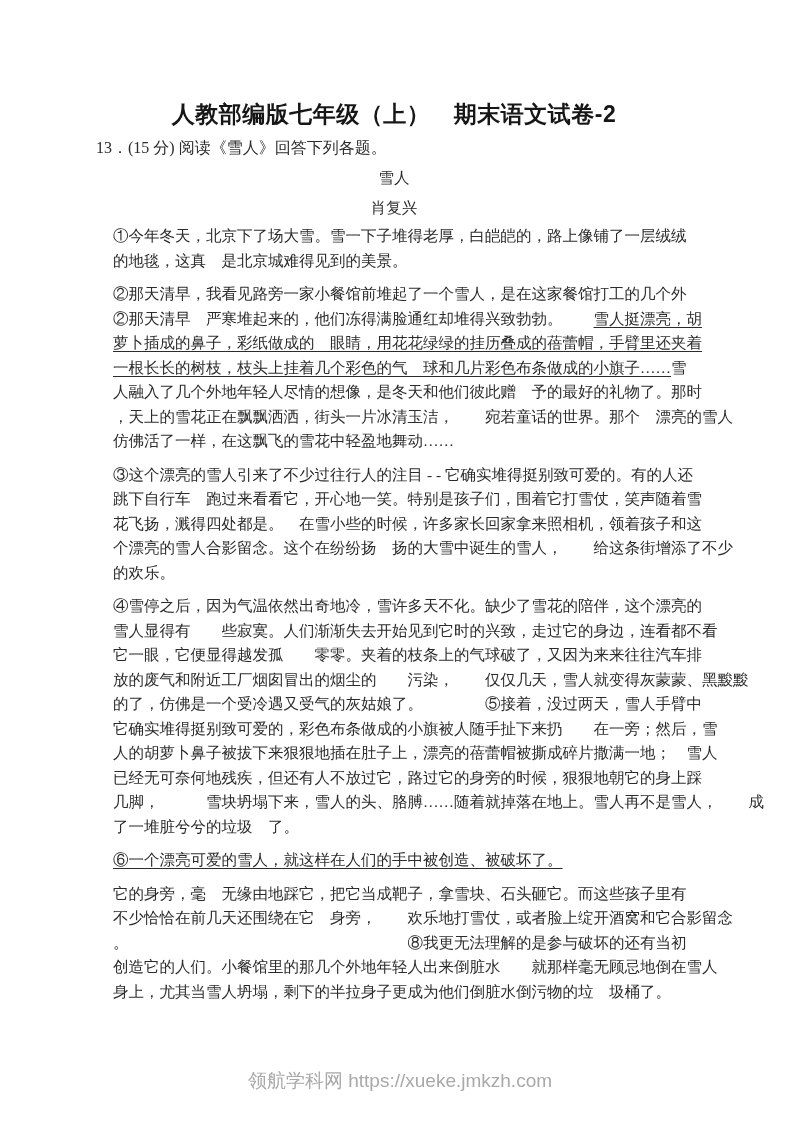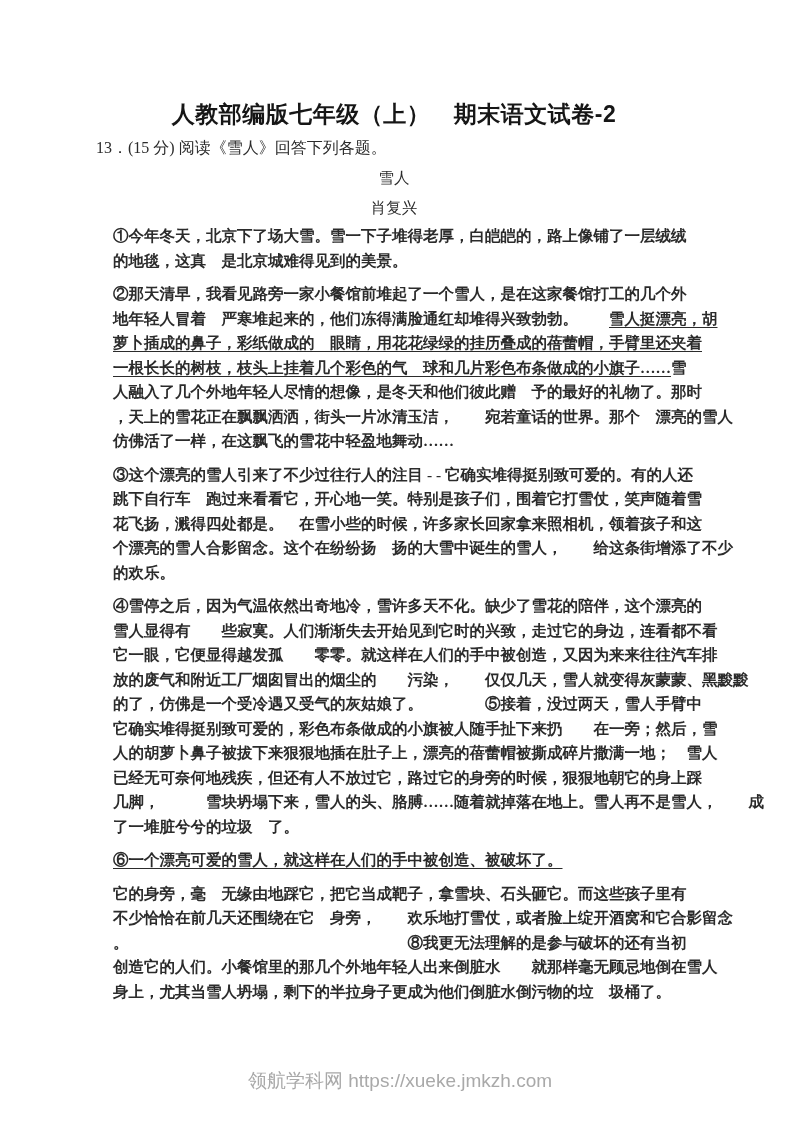--- a/index.html
+++ b/index.html
@@ -37,21 +37,21 @@
     font-size: 15.5px;
     line-height: 24px;
     margin-top: 6px;
   }
   .passage {
     margin: 4px 0 0 113px;
     width: 600px;
     font-size: 15.5px;
     line-height: 24.5px;
   }
-  .block { margin: 0 0 9px 0; font-weight: bold; }
+  .block { margin: 0 0 9px 0; }
   .block:last-child { margin-bottom: 0; }
   .line { white-space: pre; }
   .u {
     text-decoration: underline;
     text-underline-offset: 3px;
     text-decoration-thickness: 1px;
   }
   .footer {
     position: absolute;
     left: 0;
@@ -77,38 +77,38 @@
 
   <div class="center-line">肖复兴</div>
 
   <div class="passage" id="passage-body">
       <div class="block">
         <div class="line"><span>①今年冬天，北京下了场大雪。雪一下子堆得老厚，白皑皑的，路上像铺了一层绒绒</span></div>
         <div class="line"><span>的地毯，这真　是北京城难得见到的美景。</span></div>
       </div>
       <div class="block">
         <div class="line"><span>②那天清早，我看见路旁一家小餐馆前堆起了一个雪人，是在这家餐馆打工的几个外</span></div>
-        <div class="line"><span>地年轻人冒着　严寒堆起来的，他们冻得满脸通红却堆得兴致勃勃。　　</span><span class="u">雪人挺漂亮，胡</span></div>
+        <div class="line"><span>②那天清早　严寒堆起来的，他们冻得满脸通红却堆得兴致勃勃。　　</span><span class="u">雪人挺漂亮，胡</span></div>
         <div class="line"><span class="u">萝卜插成的鼻子，彩纸做成的　眼睛，用花花绿绿的挂历叠成的蓓蕾帽，手臂里还夹着</span></div>
         <div class="line"><span class="u">一根长长的树枝，枝头上挂着几个彩色的气　球和几片彩色布条做成的小旗子……</span><span>雪</span></div>
         <div class="line"><span>人融入了几个外地年轻人尽情的想像，是冬天和他们彼此赠　予的最好的礼物了。那时</span></div>
         <div class="line"><span>，天上的雪花正在飘飘洒洒，街头一片冰清玉洁，　　宛若童话的世界。那个　漂亮的雪人</span></div>
         <div class="line"><span>仿佛活了一样，在这飘飞的雪花中轻盈地舞动……</span></div>
       </div>
       <div class="block">
         <div class="line"><span>③这个漂亮的雪人引来了不少过往行人的注目 - - 它确实堆得挺别致可爱的。有的人还</span></div>
         <div class="line"><span>跳下自行车　跑过来看看它，开心地一笑。特别是孩子们，围着它打雪仗，笑声随着雪</span></div>
         <div class="line"><span>花飞扬，溅得四处都是。　在雪小些的时候，许多家长回家拿来照相机，领着孩子和这</span></div>
         <div class="line"><span>个漂亮的雪人合影留念。这个在纷纷扬　扬的大雪中诞生的雪人，　　给这条街增添了不少</span></div>
         <div class="line"><span>的欢乐。</span></div>
       </div>
       <div class="block">
         <div class="line"><span>④雪停之后，因为气温依然出奇地冷，雪许多天不化。缺少了雪花的陪伴，这个漂亮的</span></div>
         <div class="line"><span>雪人显得有　　些寂寞。人们渐渐失去开始见到它时的兴致，走过它的身边，连看都不看</span></div>
-        <div class="line"><span>它一眼，它便显得越发孤　　零零。就这样在人们的手中被创造，又因为来来往往汽车排</span></div>
+        <div class="line"><span>它一眼，它便显得越发孤　　零零。夹着的枝条上的气球破了，又因为来来往往汽车排</span></div>
         <div class="line"><span>放的废气和附近工厂烟囱冒出的烟尘的　　污染，　　仅仅几天，雪人就变得灰蒙蒙、黑黢黢</span></div>
         <div class="line"><span>的了，仿佛是一个受冷遇又受气的灰姑娘了。　　　　⑤接着，没过两天，雪人手臂中</span></div>
         <div class="line"><span>它确实堆得挺别致可爱的，彩色布条做成的小旗被人随手扯下来扔　　在一旁；然后，雪</span></div>
         <div class="line"><span>人的胡萝卜鼻子被拔下来狠狠地插在肚子上，漂亮的蓓蕾帽被撕成碎片撒满一地；　雪人</span></div>
         <div class="line"><span>已经无可奈何地残疾，但还有人不放过它，路过它的身旁的时候，狠狠地朝它的身上踩</span></div>
         <div class="line"><span>几脚，　　　雪块坍塌下来，雪人的头、胳膊……随着就掉落在地上。雪人再不是雪人，　　成</span></div>
         <div class="line"><span>了一堆脏兮兮的垃圾　了。</span></div>
       </div>
       <div class="block">
         <div class="line"><span class="u">⑥一个漂亮可爱的雪人，就这样在人们的手中被创造、被破坏了。</span></div>

